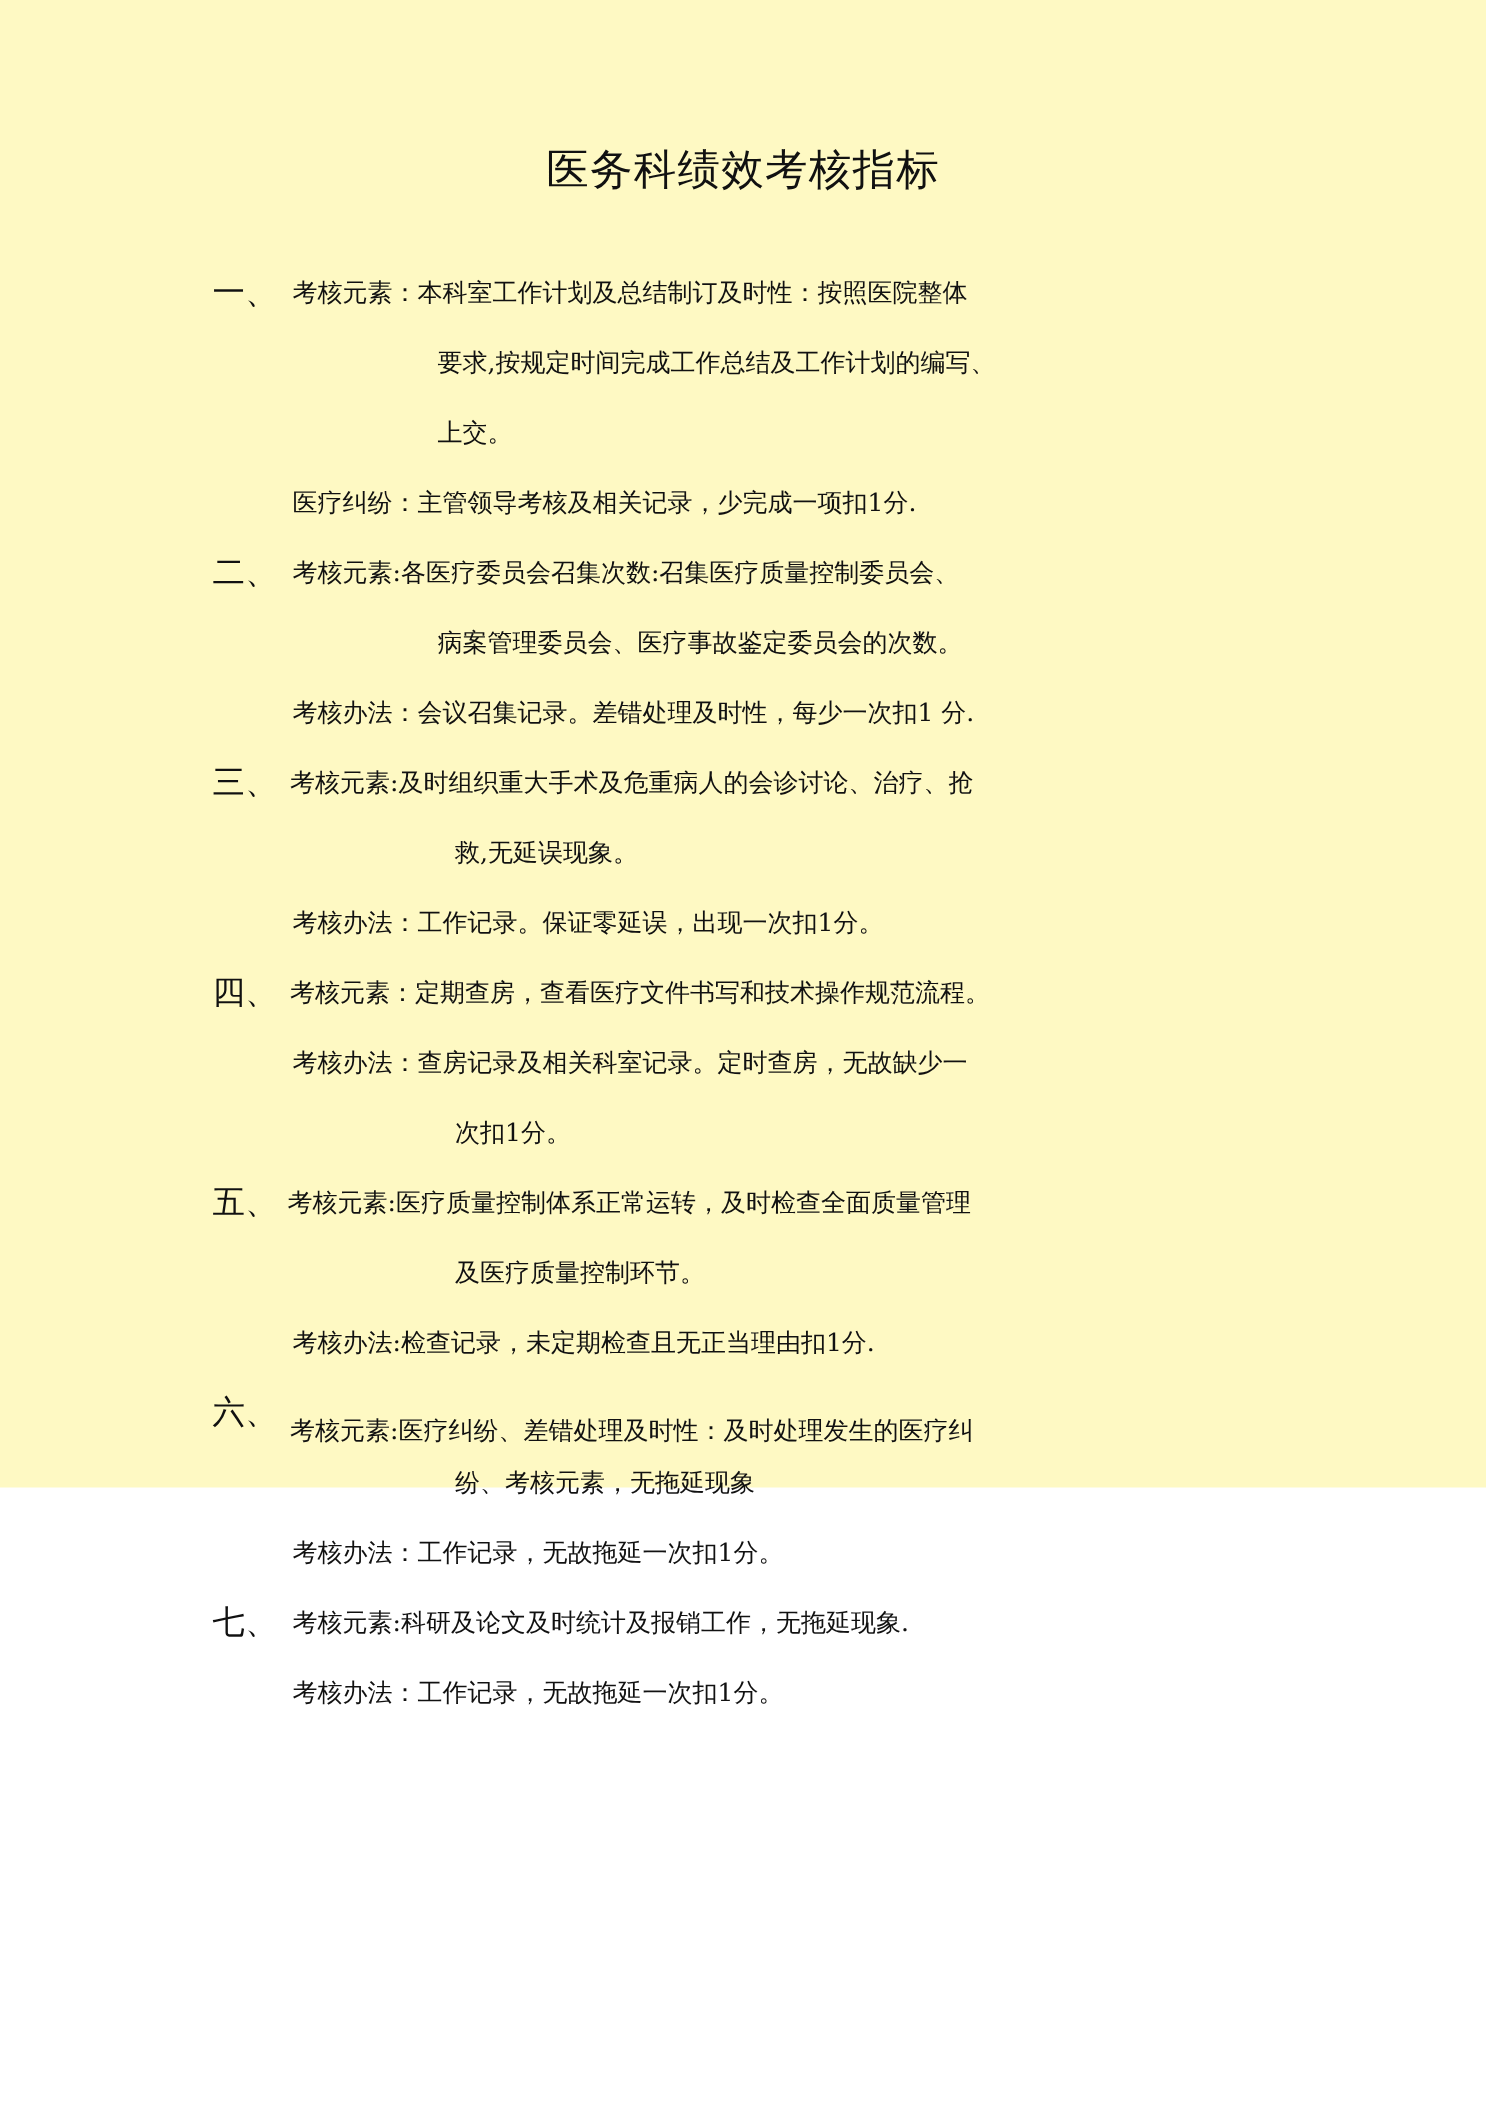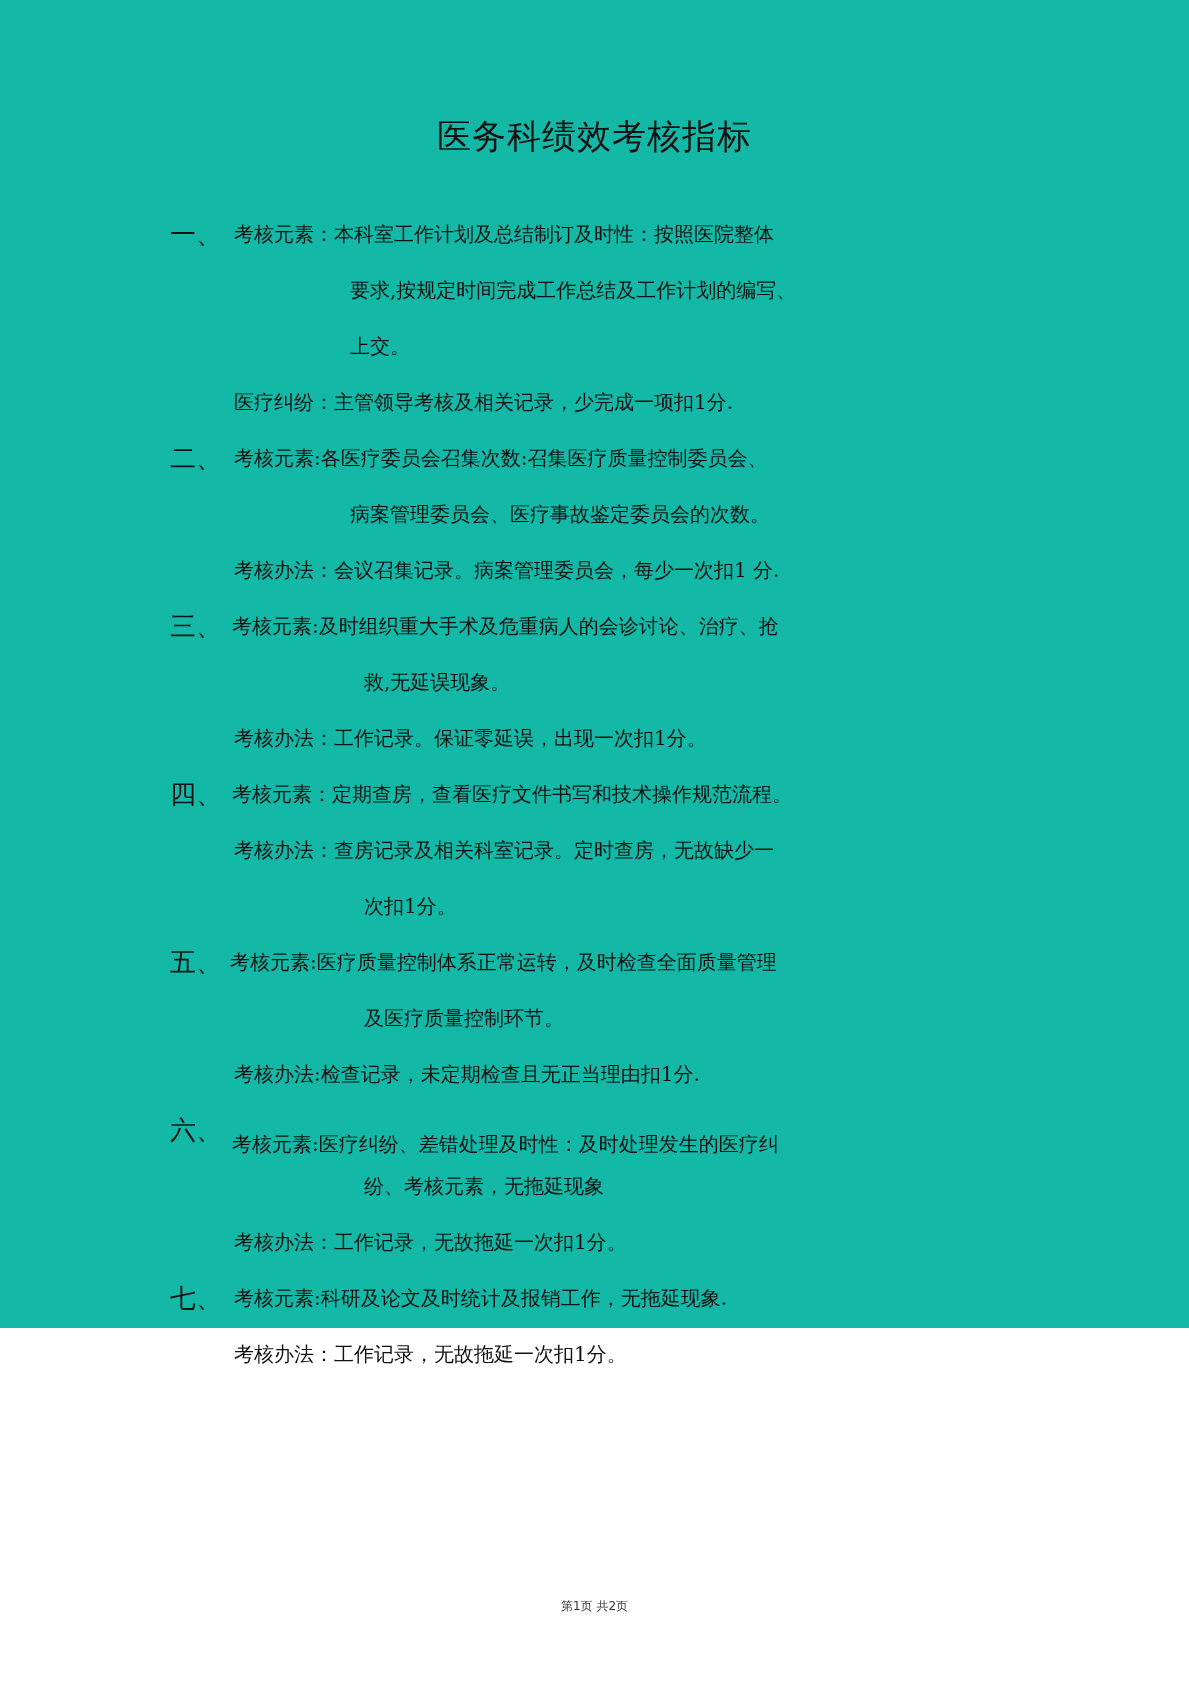--- a/index.html
+++ b/index.html
@@ -12,22 +12,22 @@
       height: 1682px;
       position: relative;
       overflow: hidden;
       font-family: "DejaVu Serif", "Liberation Serif", serif;
       color: #111111;
     }
     .page {
       position: absolute;
       left: 0; top: 0;
       width: 1189px;
-      height: 1328px;
-      background: #14b8a6;
+      height: 1190px;
+      background: #fef9c3;
     }
     .title {
       position: absolute;
       left: 0;
       width: 1189px;
       top: 112px;
       text-align: center;
       font-size: 34px;
       line-height: 48px;
       letter-spacing: 1px;
@@ -71,21 +71,21 @@
     <span class="line" style="left:234px; top:214px;">考核元素：本科室工作计划及总结制订及时性：按照医院整体</span>
     <span class="line" style="left:350px; top:270px;">要求,按规定时间完成工作总结及工作计划的编写、</span>
     <span class="line" style="left:350px; top:326px;">上交。</span>
     <span class="line" style="left:234px; top:382px;">医疗纠纷：主管领导考核及相关记录，少完成一项扣1分.</span>
   </div>
 
   <div>
     <span class="num" style="left:170px; top:438px;">二、</span>
     <span class="line" style="left:234px; top:438px;">考核元素:各医疗委员会召集次数:召集医疗质量控制委员会、</span>
     <span class="line" style="left:350px; top:494px;">病案管理委员会、医疗事故鉴定委员会的次数。</span>
-    <span class="line" style="left:234px; top:550px;">考核办法：会议召集记录。病案管理委员会，每少一次扣1 分.</span>
+    <span class="line" style="left:234px; top:550px;">考核办法：会议召集记录。差错处理及时性，每少一次扣1 分.</span>
   </div>
 
   <div>
     <span class="num" style="left:170px; top:606px;">三、</span>
     <span class="line" style="left:232px; top:606px;">考核元素:及时组织重大手术及危重病人的会诊讨论、治疗、抢</span>
     <span class="line" style="left:364px; top:662px;">救,无延误现象。</span>
     <span class="line" style="left:234px; top:718px;">考核办法：工作记录。保证零延误，出现一次扣1分。</span>
   </div>
 
   <div>
@@ -108,15 +108,14 @@
     <span class="line" style="left:364px; top:1166px;">纷、考核元素，无拖延现象</span>
     <span class="line" style="left:234px; top:1222px;">考核办法：工作记录，无故拖延一次扣1分。</span>
   </div>
 
   <div>
     <span class="num" style="left:170px; top:1278px;">七、</span>
     <span class="line" style="left:234px; top:1278px;">考核元素:科研及论文及时统计及报销工作，无拖延现象.</span>
     <span class="line" style="left:234px; top:1334px;">考核办法：工作记录，无故拖延一次扣1分。</span>
   </div>
 
-  <div class="footer">第1页 共2页</div>
 
 </div>
 
 </body></html>

